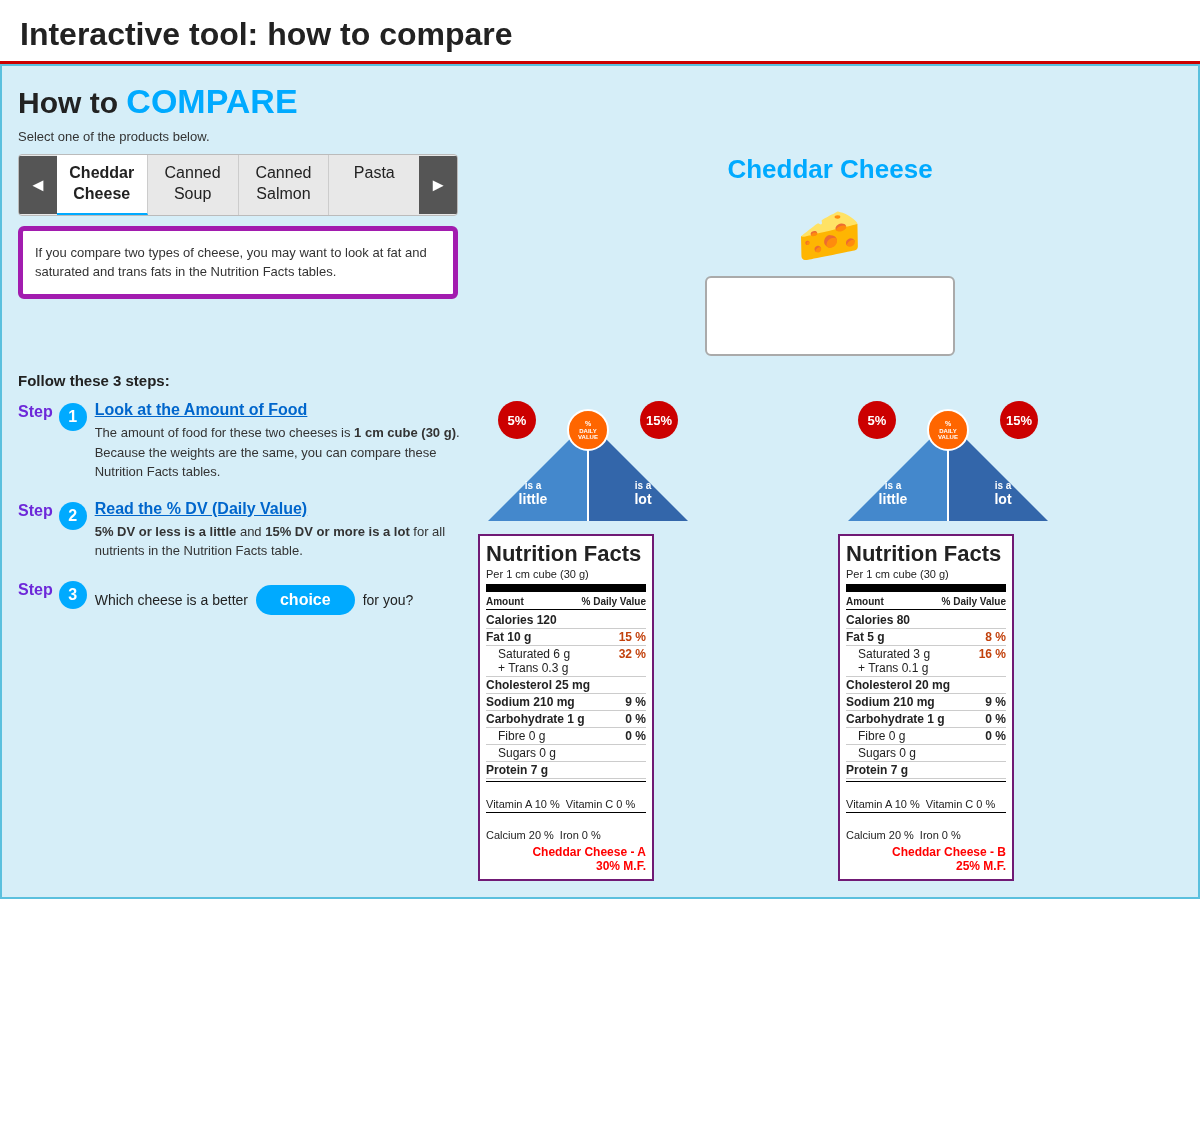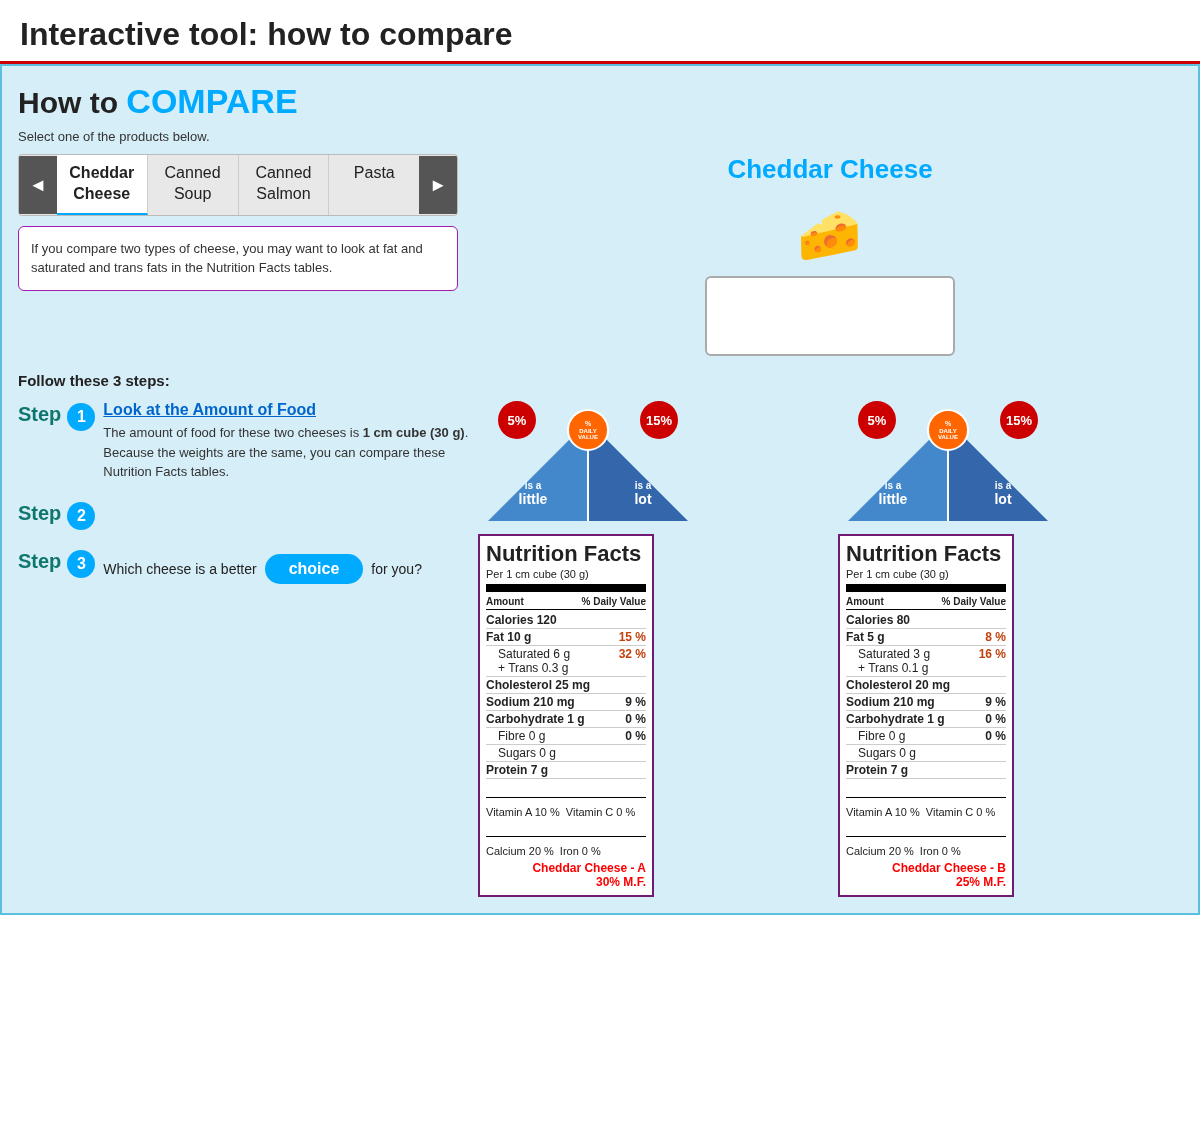--- a/index.html
+++ b/index.html
@@ -88,21 +88,21 @@
       font-weight: bold;
       border-bottom: 2px solid #00aaff;
     }
 
     .product-tab:last-child {
       border-right: none;
     }
 
     .info-box {
       background: #fff;
-      border: 1px solid #a21caf;
+      border: 5px solid #a21caf;
       border-radius: 6px;
       padding: 12px;
       font-size: 13px;
       line-height: 1.5;
       color: #333;
     }
 
     .right-panel {
       flex: 1;
       display: flex;
@@ -148,23 +148,23 @@
       flex-shrink: 0;
     }
 
     .step-row {
       display: flex;
       align-items: flex-start;
       margin-bottom: 18px;
     }
 
     .step-label {
-      font-size: 20px;
-      font-weight: bold;
-      color: #0f766e;
+      font-size: 16px;
+      font-weight: bold;
+      color: #6d28d9;
       margin-right: 6px;
       flex-shrink: 0;
       padding-top: 2px;
     }
 
     .step-circle {
       width: 28px;
       height: 28px;
       border-radius: 50%;
       background: #00aaff;
@@ -280,22 +280,22 @@
 
     .nf-nutrient { flex: 1; }
     .nf-value { text-align: right; font-weight: bold; }
     .nf-value.red { color: #c2410c; }
 
     .nf-vitamins {
       display: flex;
       gap: 6px;
       font-size: 11px;
       border-top: 1px solid #000;
-      margin-top: 18px;
-      padding-top: 8px;
+      margin-top: 2px;
+      padding-top: 16px;
     }
 
     .nf-label {
       text-align: right;
       margin-top: 4px;
       font-size: 12px;
       font-weight: bold;
       color: red;
     }
 
@@ -410,20 +410,22 @@
           <div class="step-content">
             <div class="step-link">Look at the Amount of Food</div>
             <div class="step-desc">The amount of food for these two cheeses is <strong>1 cm cube (30 g)</strong>. Because the weights are the same, you can compare these Nutrition Facts tables.</div>
           </div>
         </div>
 
         <div class="step-row">
           <div class="step-label">Step</div>
           <div class="step-circle">2</div>
           <div class="step-content">
+            <div class="step-link">Read the % DV (Daily Value)</div>
+            <div class="step-desc"><strong>5% DV or less is a little</strong> and <strong>15% DV or more is a lot</strong> for all nutrients in the Nutrition Facts table.</div>
           </div>
         </div>
 
         <div class="step-row">
           <div class="step-label">Step</div>
           <div class="step-circle">3</div>
           <div class="step-content">
             <div class="step3-row">
               <span>Which cheese is a better</span>
               <button class="choice-btn">choice</button>

